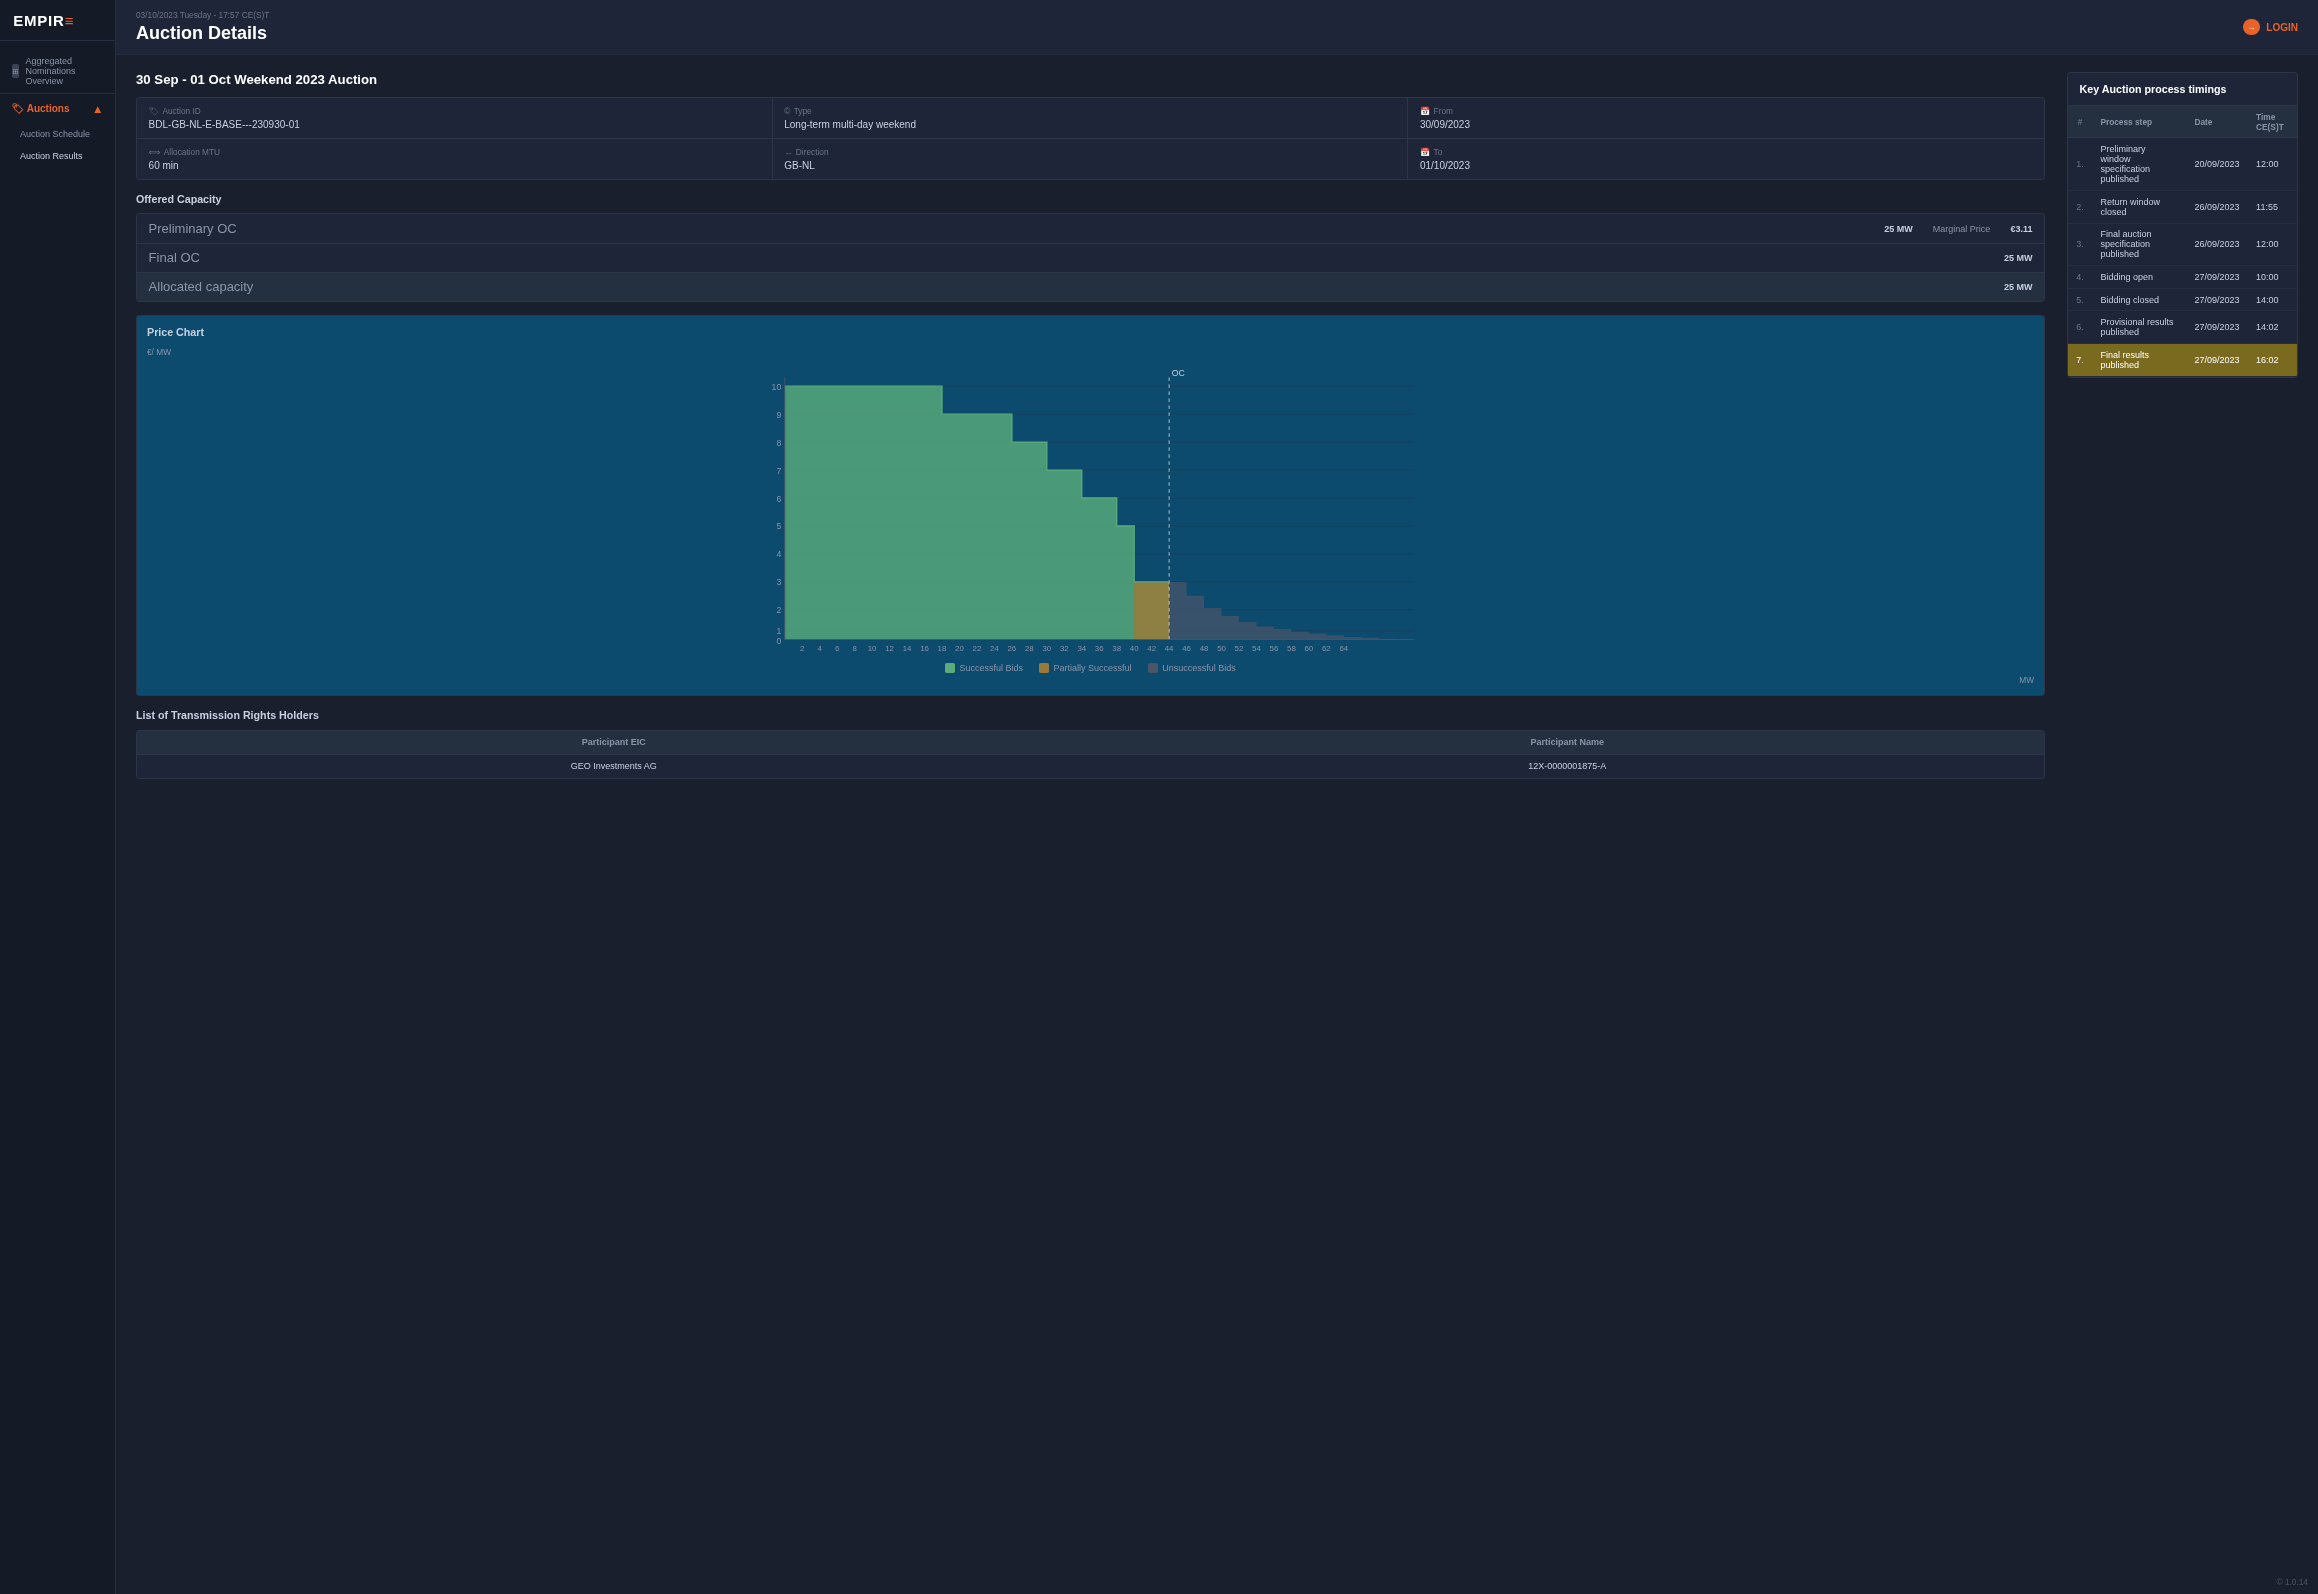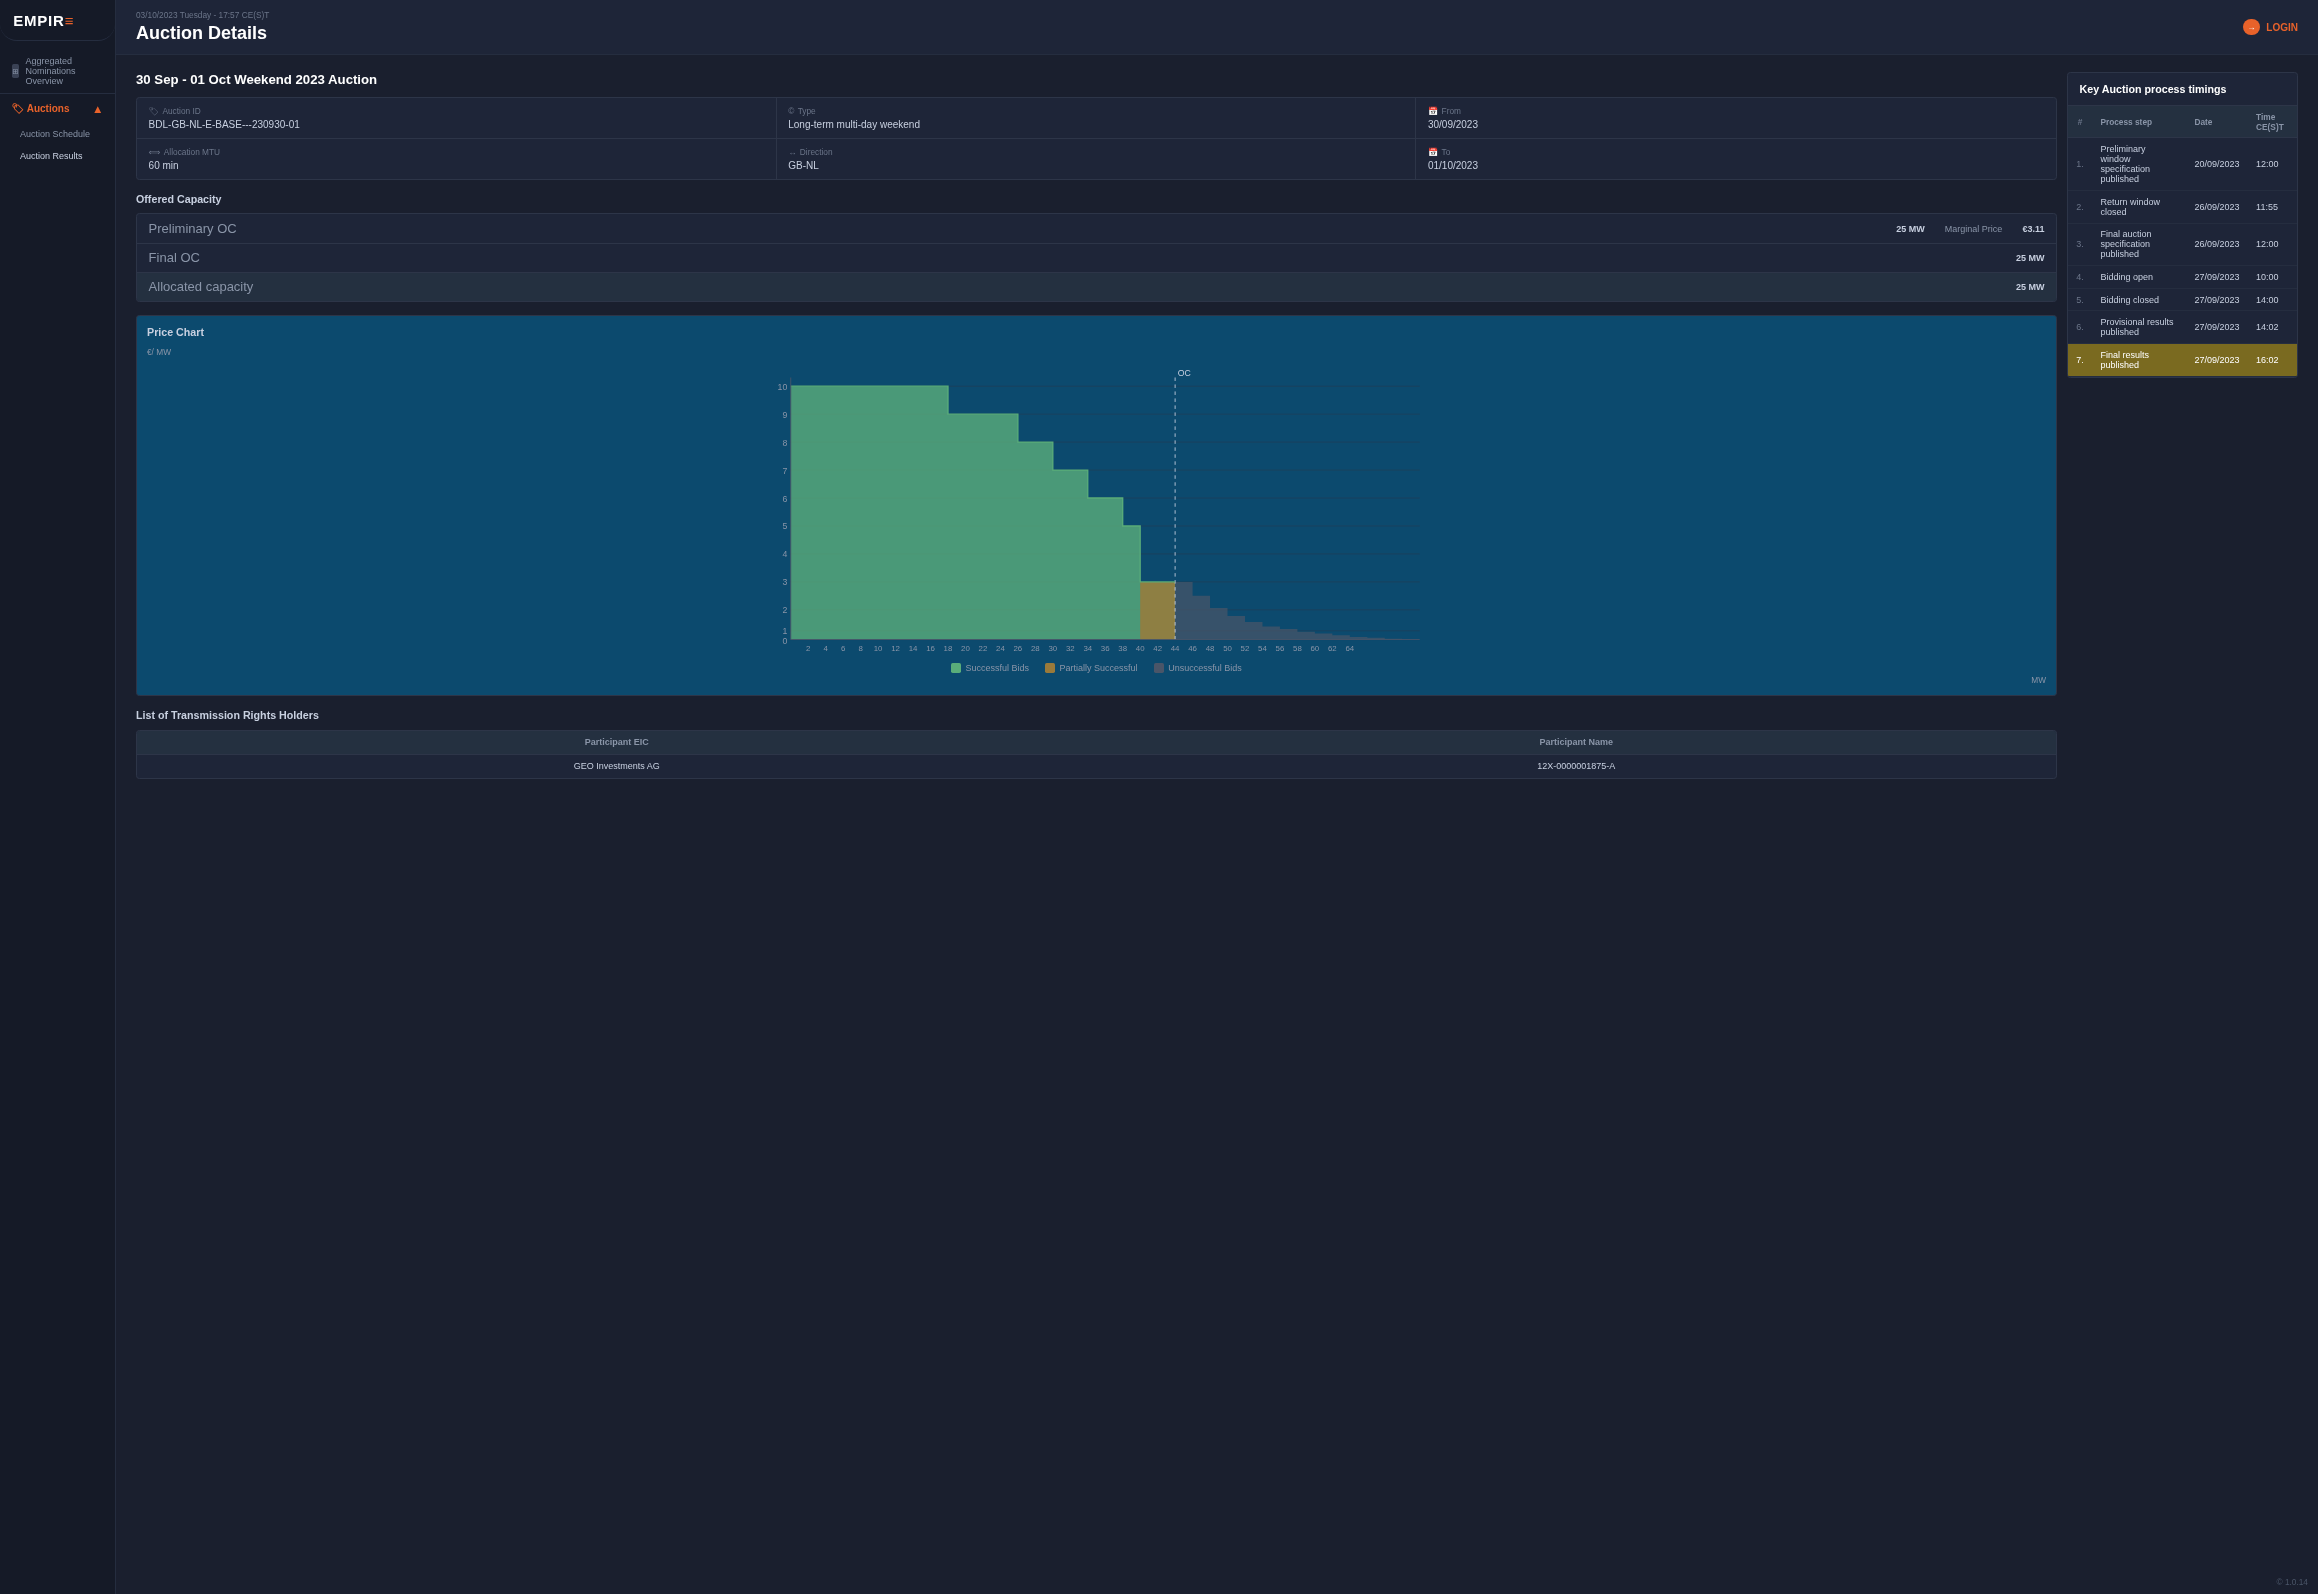--- a/index.html
+++ b/index.html
@@ -2,21 +2,21 @@
 <html style="font-size:13.2px"><head>
   <meta charset="utf-8">
   <style>
     * { box-sizing: border-box; margin: 0; padding: 0; }
     body { background: #1a1f2e; color: #c8d0e0; font-family: 'Segoe UI', Arial, sans-serif; font-size: 10px; min-height: 100vh; }
 
     .app-container { display: flex; height: 100vh; overflow: hidden; }
 
     
     .sidebar { width: 116px; background: #151a27; display: flex; flex-direction: column; flex-shrink: 0; border-right: 0.8px solid #252d3f; }
-    .logo { padding: 11.6px 13.2px; border-bottom: 0.8px solid #252d3f; border-radius: 17px; }
+    .logo { padding: 11.6px 13.2px; border-bottom: 0.8px solid #252d3f; }
     .logo-text { font-size: 15px; font-weight: 700; color: #fff; letter-spacing: 0.8px; }
     .logo-text span { color: #e8622a; }
     .nav-section { padding: 8.3px 0; }
     .nav-item-grouped { padding: 6.6px 11.6px; display: flex; align-items: center; gap: 6.6px; cursor: pointer; font-size: 9px; color: #8a95a8; }
     .nav-item-grouped .icon { width: 13.2px; height: 13.2px; background: #3a4255; border-radius: 1.7px; display: flex; align-items: center; justify-content: center; font-size: 7.4px; }
     .nav-group { border-top: 0.8px solid #252d3f; }
     .nav-group-header { padding: 8.3px 11.6px; display: flex; align-items: center; justify-content: space-between; cursor: pointer; color: #e8622a; font-size: 10px; font-weight: 600; }
     .nav-group-header .icon { color: #e8622a; font-size: 11.6px; }
     .nav-sub-item { padding: 5.8px 11.6px 5.8px 20px; cursor: pointer; font-size: 9px; color: #8a95a8; }
     .nav-sub-item.active { color: #c8d0e0; }
@@ -25,21 +25,21 @@
     .main { flex: 1; display: flex; flex-direction: column; overflow: hidden; }
 
     
     .header { background: #1e2538; padding: 10px 20px; border-bottom: 0.8px solid #252d3f; display: flex; align-items: center; justify-content: space-between; flex-shrink: 0; }
     .header-left .timestamp { font-size: 8.3px; color: #6b7589; margin-bottom: 3.3px; }
     .header-left .page-title { font-size: 18px; font-weight: 700; color: #fff; }
     .header-right { display: flex; align-items: center; gap: 6.6px; color: #e8622a; font-size: 10px; font-weight: 600; cursor: pointer; }
     .login-icon { width: 16.5px; height: 16.5px; background: #e8622a; border-radius: 50%; display: flex; align-items: center; justify-content: center; color: #fff; font-size: 8.3px; }
 
     
-    .content { flex: 1; overflow-y: auto; padding: 16.5px 20px; display: flex; gap: 10px; }
+    .content { flex: 1; overflow-y: auto; padding: 16.5px 20px; display: flex; gap: 22px; }
 
     .content-main { flex: 1; min-width: 0; }
     .content-side { width: 231px; flex-shrink: 0; }
 
     
     .auction-title { font-size: 13.2px; font-weight: 700; color: #fff; margin-bottom: 10px; }
 
     
     .tabs { display: flex; gap: 0; margin-bottom: 13.2px; border-bottom: 0.8px solid #2d3548; }
     .tab { padding: 6.6px 13.2px; cursor: pointer; font-size: 10px; color: #8a95a8; border-bottom: 1.7px solid transparent; margin-bottom: -0.8px; }

